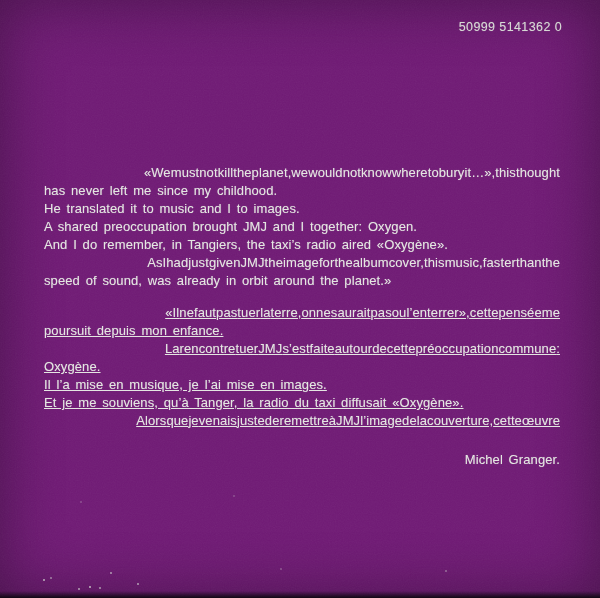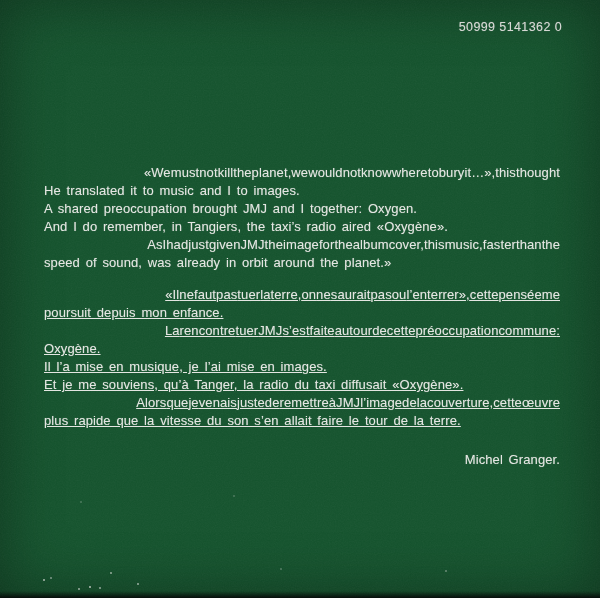--- a/index.html
+++ b/index.html
@@ -1,20 +1,20 @@
 <!DOCTYPE html>
 <html><head>
 <meta charset="utf-8">
 <style>
   html, body { margin: 0; padding: 0; background: #000; }
   .page {
     position: relative;
     width: 600px;
     height: 598px;
-    background: #14532d;
+    background: #701a75;
     overflow: hidden;
     font-family: "Liberation Sans", sans-serif;
     box-shadow: inset 0 0 60px rgba(0,0,0,0.38);
   }
   .grain {
     position: absolute;
     left: 0; top: 0;
     width: 600px; height: 598px;
     opacity: 0.06;
     pointer-events: none;
@@ -94,20 +94,21 @@
           <span>would</span>
           <span>not</span>
           <span>know</span>
           <span>where</span>
           <span>to</span>
           <span>bury</span>
           <span>it…»,</span>
           <span>this</span>
           <span>thought</span>
         </div>
+        <div class="line">has never left me since my childhood.</div>
         <div class="line">He translated it to music and I to images.</div>
         <div class="line">A shared preoccupation brought JMJ and I together: Oxygen.</div>
         <div class="line">And I do remember, in Tangiers, the taxi’s radio aired «Oxygène».</div>
         <div class="line just">
           <span>As</span>
           <span>I</span>
           <span>had</span>
           <span>just</span>
           <span>given</span>
           <span>JMJ</span>
@@ -172,21 +173,20 @@
           <span>remettre</span>
           <span>à</span>
           <span>JMJ</span>
           <span>l’image</span>
           <span>de</span>
           <span>la</span>
           <span>couverture,</span>
           <span>cette</span>
           <span>œuvre</span>
         </div>
-        <div class="line">plus rapide que la vitesse du son s’en allait faire le tour de la terre.</div>
       </div>
       <div class="signature">Michel Granger.</div>
   </div>
 
   <div class="speck" style="left:43px; top:579px; width:2px; height:2px; opacity:0.8;"></div>
   <div class="speck" style="left:50px; top:577px; width:1.5px; height:1.5px; opacity:0.5;"></div>
   <div class="speck" style="left:78px; top:588px; width:2px; height:2px; opacity:0.7;"></div>
   <div class="speck" style="left:89px; top:586px; width:2px; height:2px; opacity:0.85;"></div>
   <div class="speck" style="left:99px; top:587px; width:1.5px; height:1.5px; opacity:0.6;"></div>
   <div class="speck" style="left:110px; top:572px; width:1.5px; height:1.5px; opacity:0.6;"></div>

